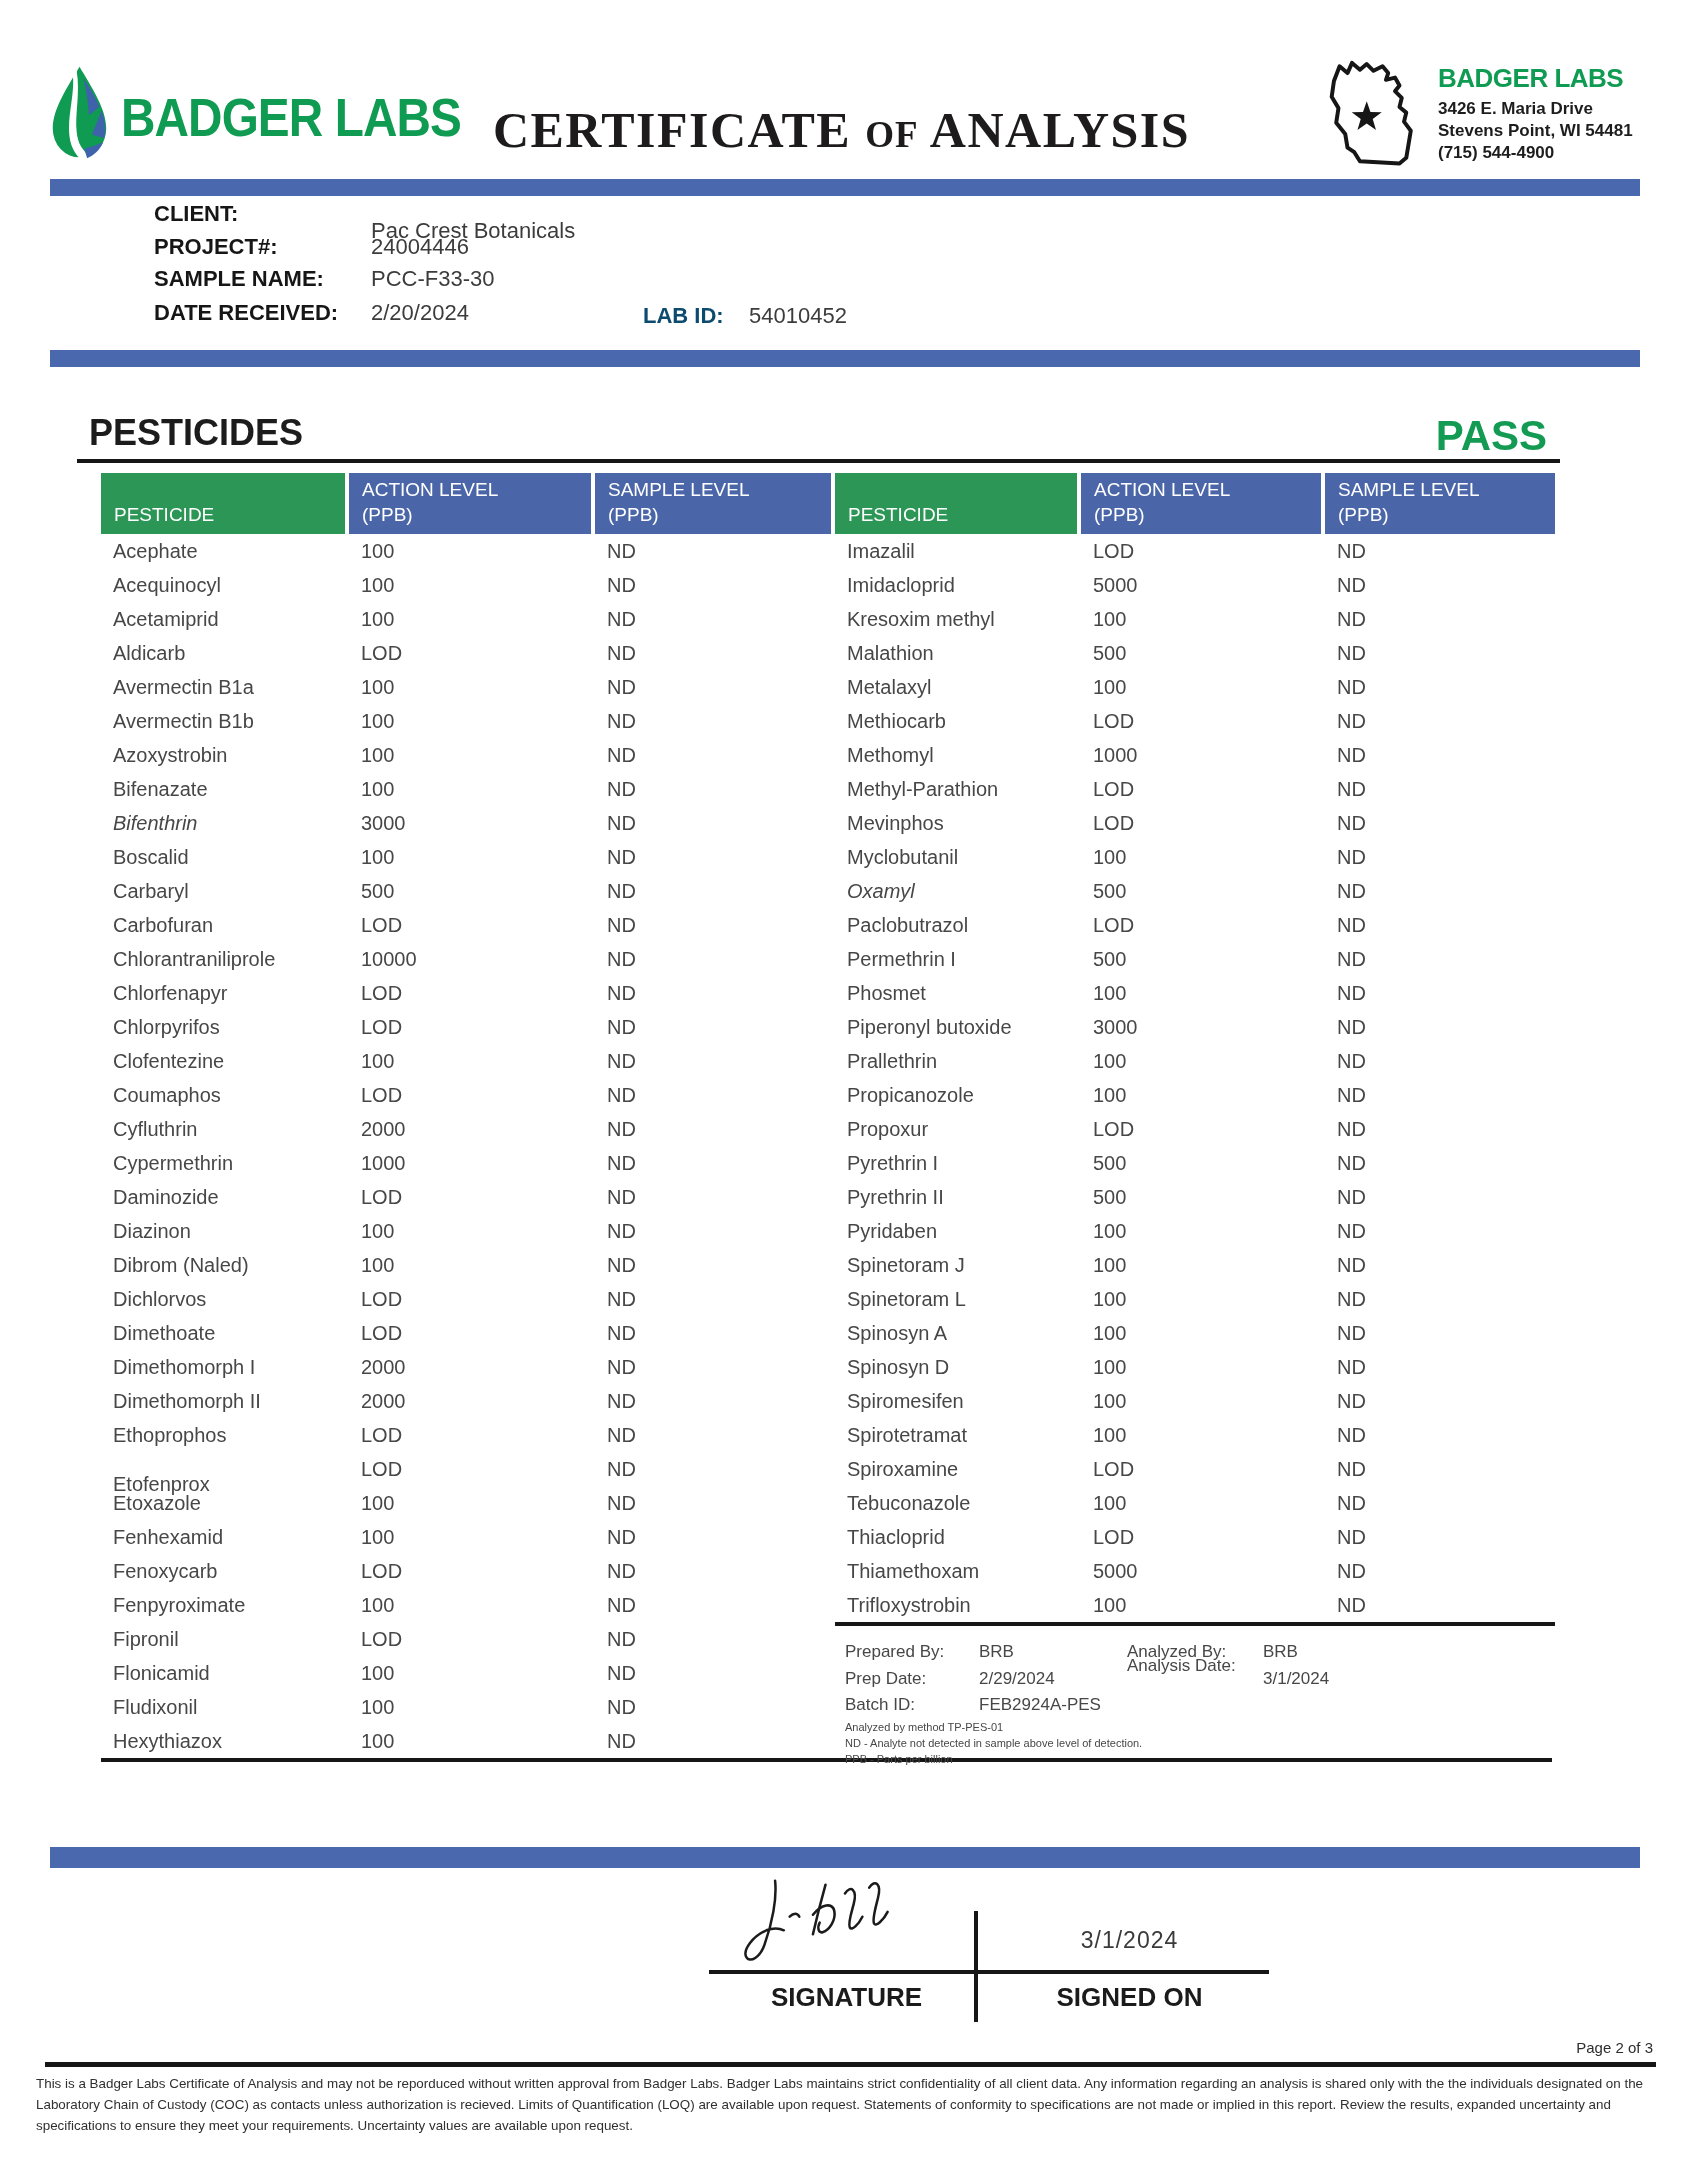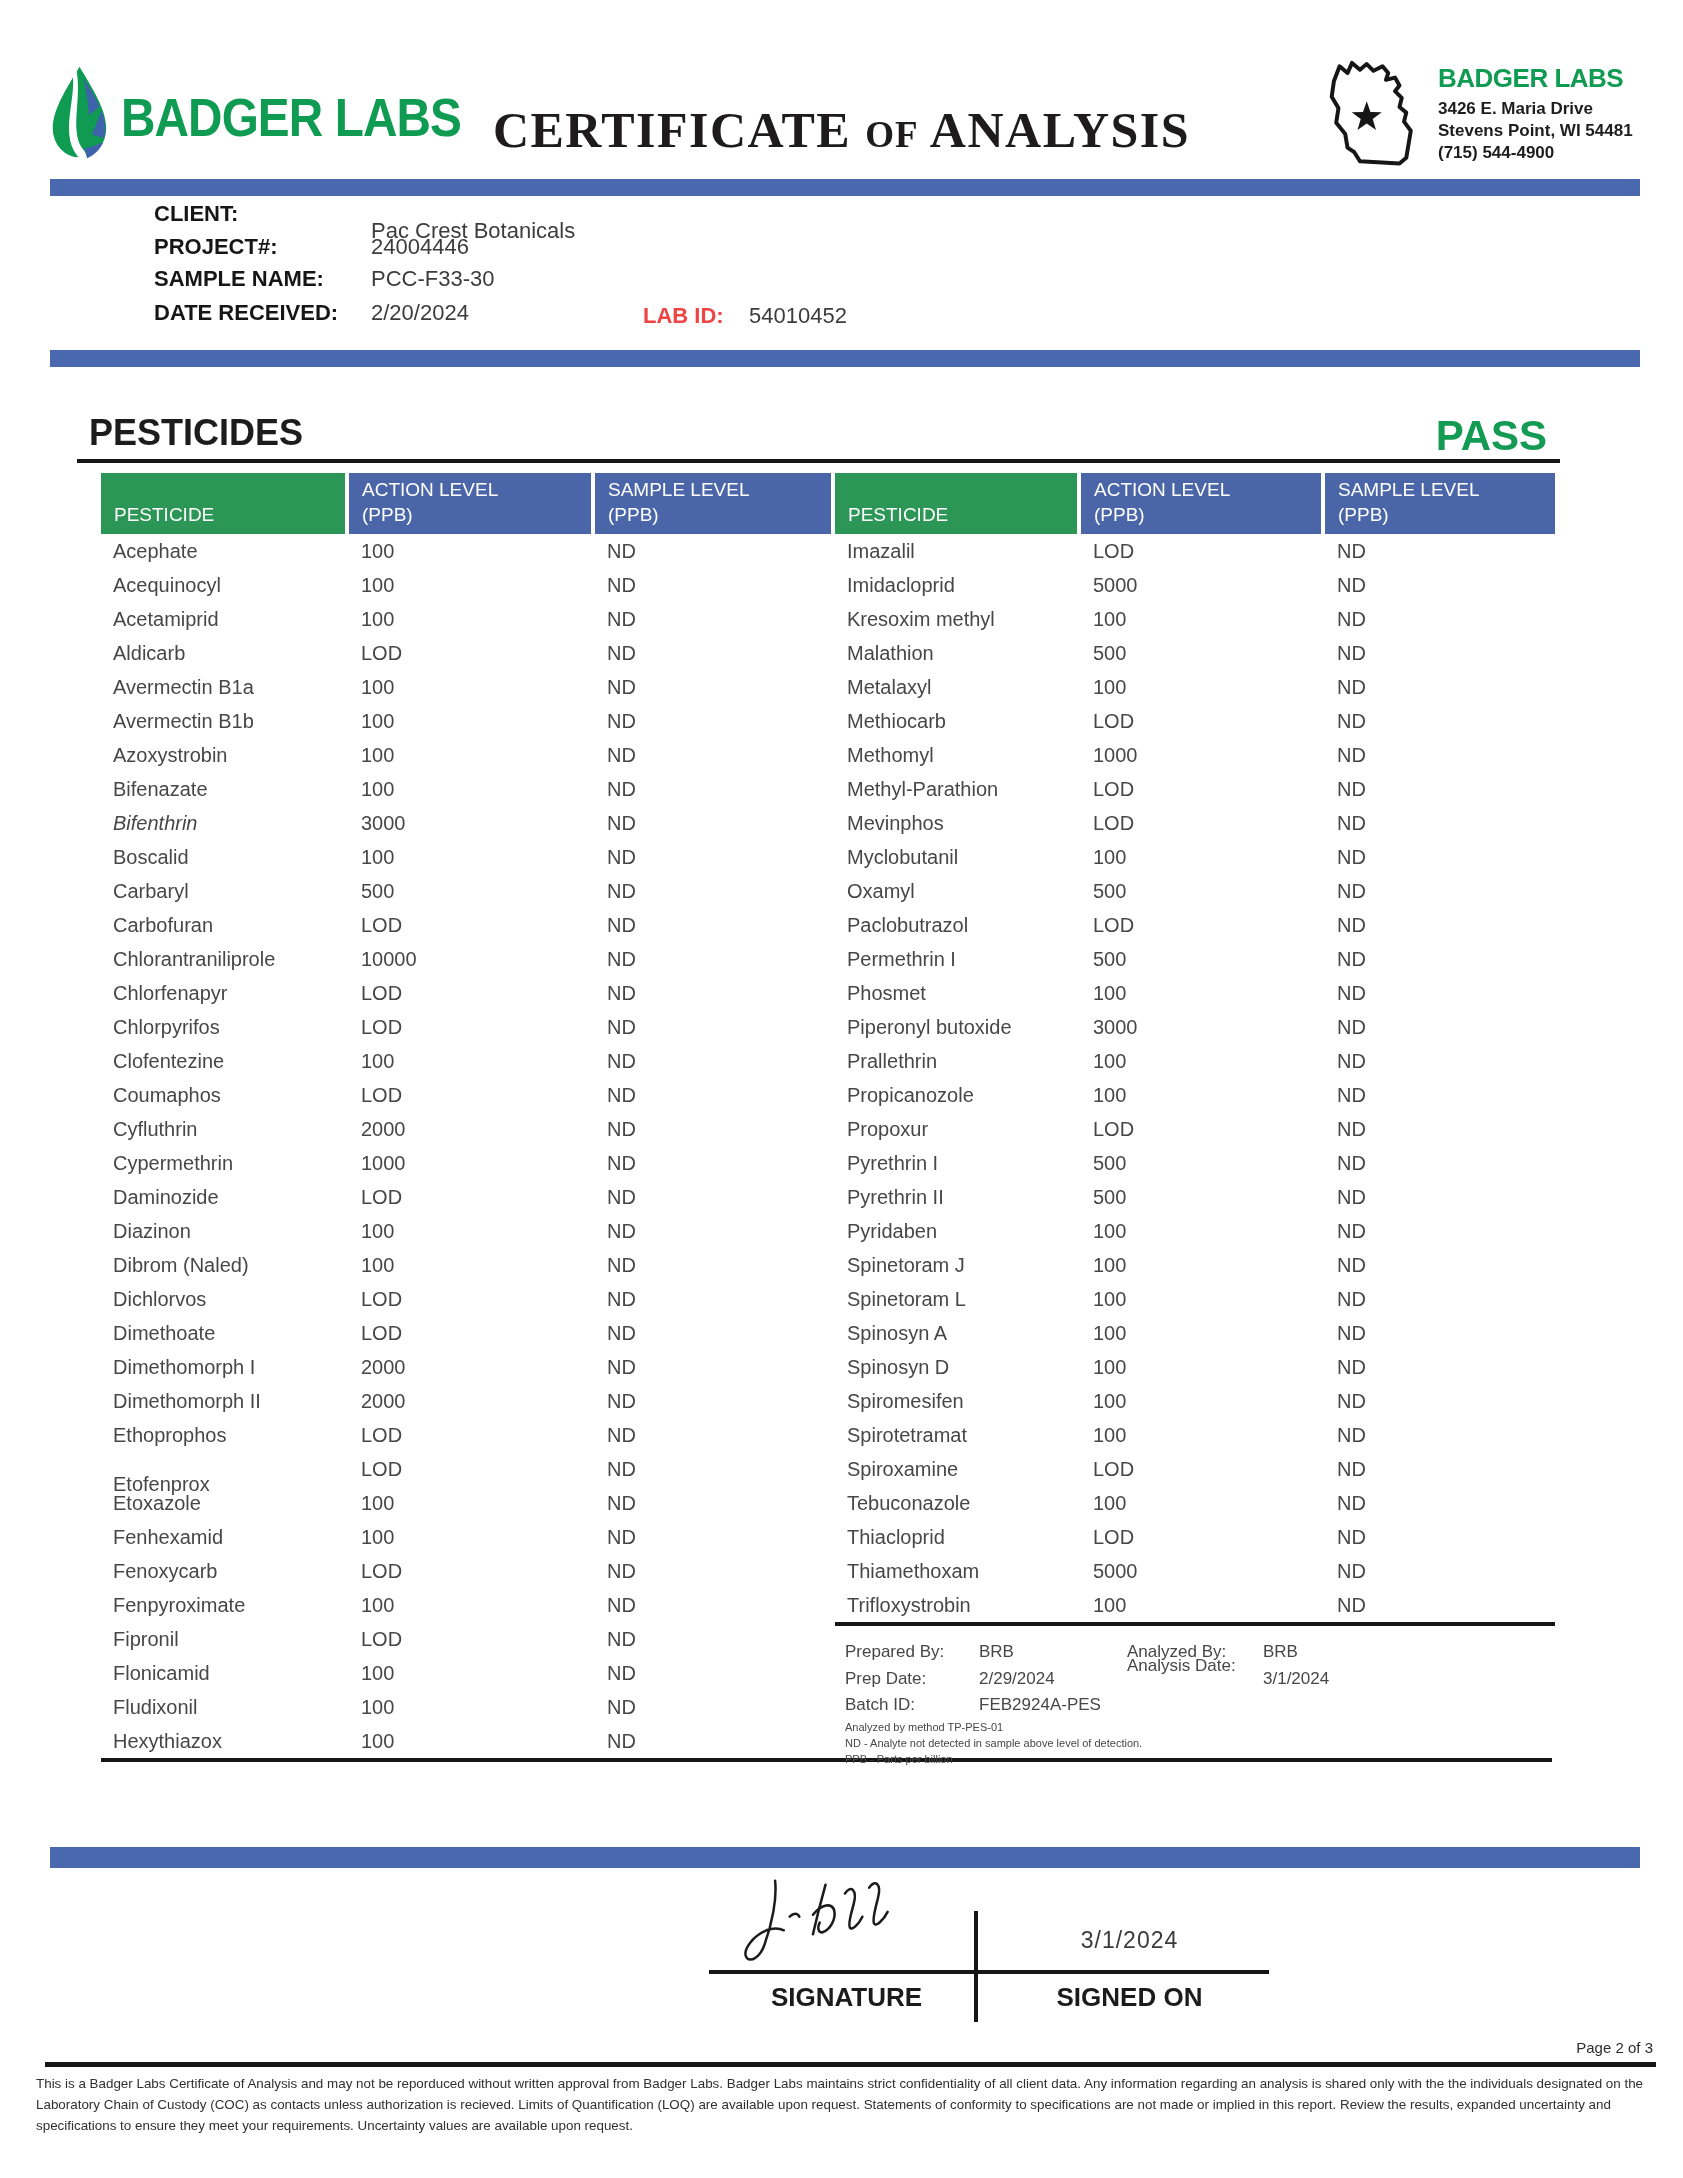--- a/index.html
+++ b/index.html
@@ -15,21 +15,21 @@
   .doc-title .of{font-size:37px;letter-spacing:1px;}
   .wi-icon{position:absolute;left:1317px;top:46px;width:113px;height:131px;}
   .lab-block{position:absolute;left:1438px;top:63px;width:238px;}
   .lab-name{font-size:26px;font-weight:700;color:#0f9b52;letter-spacing:-0.5px;white-space:nowrap;}
   .lab-addr{font-size:17px;font-weight:700;color:#1d1d1d;line-height:22px;margin-top:4px;}
   .bar{position:absolute;left:50px;width:1590px;height:17px;background:#4a68ae;}
   .bar1{top:179px;} .bar2{top:350px;} .bar3{top:1847px;height:21px;}
   
   .info-label{position:absolute;left:154px;font-size:22px;font-weight:700;color:#161616;white-space:nowrap;}
   .info-value{position:absolute;left:371px;font-size:22px;color:#3c3c3c;white-space:nowrap;}
-  .labid-label{position:absolute;left:643px;font-size:22px;font-weight:700;color:#ef4444;}
+  .labid-label{position:absolute;left:643px;font-size:22px;font-weight:700;color:#0c4a6e;}
   .labid-value{position:absolute;left:749px;font-size:22px;color:#3c3c3c;}
   
   .sec-title{position:absolute;left:89px;top:412px;font-size:36px;font-weight:800;color:#1c1c1c;letter-spacing:0;}
   .sec-result{position:absolute;right:136px;top:412px;font-size:42px;font-weight:800;color:#139a53;}
   .sec-rule{position:absolute;left:77px;top:459px;width:1483px;height:4px;background:#161616;}
   
   .pest-grid{position:absolute;left:101px;top:473px;width:1451px;display:grid;
              grid-template-columns:248px 246px 240px 246px 244px 230px;
              grid-template-rows:61px repeat(36,34px);
              border-bottom:4px solid #161616;}
@@ -285,21 +285,21 @@
       <div class="cell" style="grid-area: 8 / 6;">ND</div>
       <div class="cell" style="grid-area: 9 / 4;">Methyl-Parathion</div>
       <div class="cell" style="grid-area: 9 / 5;">LOD</div>
       <div class="cell" style="grid-area: 9 / 6;">ND</div>
       <div class="cell" style="grid-area: 10 / 4;">Mevinphos</div>
       <div class="cell" style="grid-area: 10 / 5;">LOD</div>
       <div class="cell" style="grid-area: 10 / 6;">ND</div>
       <div class="cell" style="grid-area: 11 / 4;">Myclobutanil</div>
       <div class="cell" style="grid-area: 11 / 5;">100</div>
       <div class="cell" style="grid-area: 11 / 6;">ND</div>
-      <div class="cell" style="grid-area: 12 / 4;">Oxamyl</div>
+      <div class="cell" style="grid-area: 12 / 4; font-style: italic;">Oxamyl</div>
       <div class="cell" style="grid-area: 12 / 5;">500</div>
       <div class="cell" style="grid-area: 12 / 6;">ND</div>
       <div class="cell" style="grid-area: 13 / 4;">Paclobutrazol</div>
       <div class="cell" style="grid-area: 13 / 5;">LOD</div>
       <div class="cell" style="grid-area: 13 / 6;">ND</div>
       <div class="cell" style="grid-area: 14 / 4;">Permethrin I</div>
       <div class="cell" style="grid-area: 14 / 5;">500</div>
       <div class="cell" style="grid-area: 14 / 6;">ND</div>
       <div class="cell" style="grid-area: 15 / 4;">Phosmet</div>
       <div class="cell" style="grid-area: 15 / 5;">100</div>

